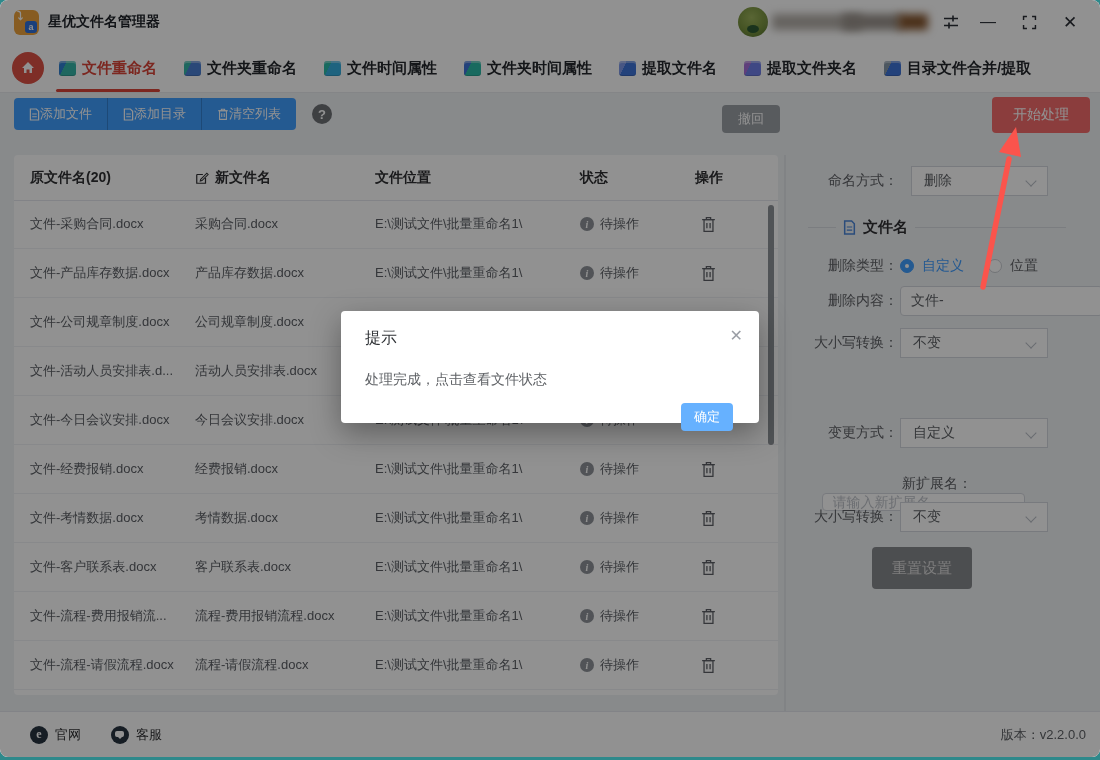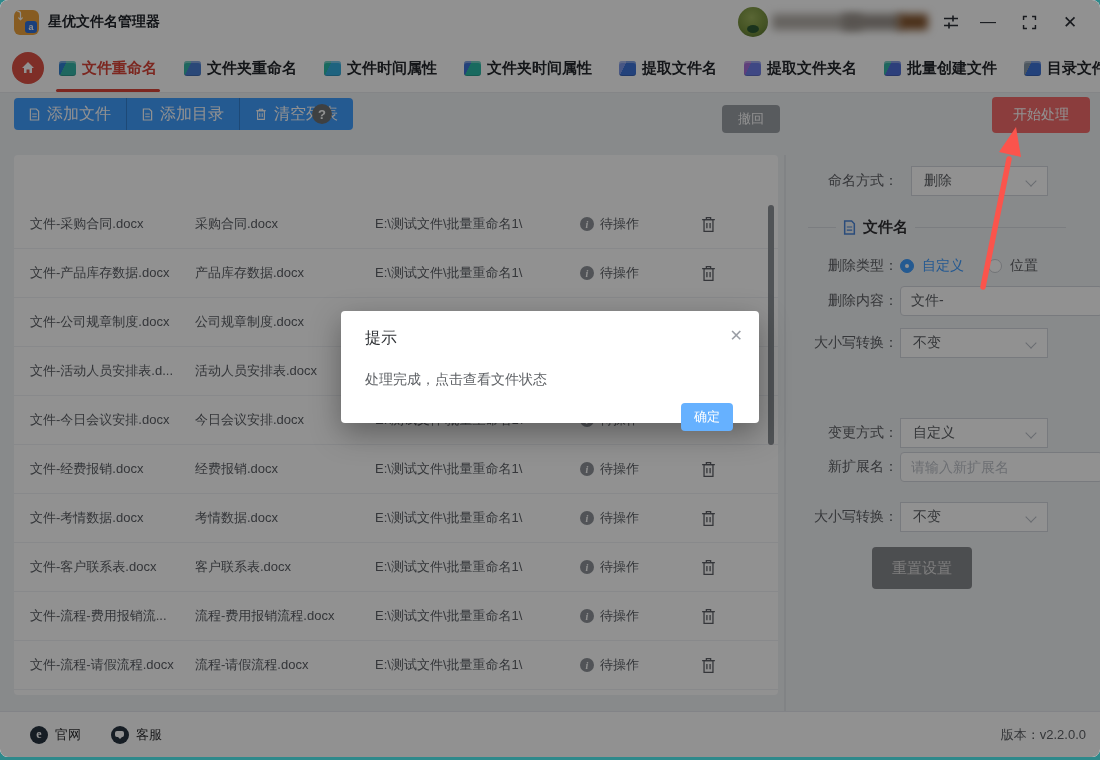--- a/index.html
+++ b/index.html
@@ -46,21 +46,21 @@
     color:#24272c;white-space:nowrap;}
   .tab.active{color:#da4539;}
   .tab.active::after{content:'';position:absolute;left:-3px;right:-3px;bottom:0;height:3px;
     border-radius:2px;background:#da4539;}
   .ticon{width:17px;height:15px;border-radius:3px;flex:0 0 auto;
     background:linear-gradient(115deg,var(--c2) 32%,var(--c1) 32%);
     box-shadow:inset 0 2px 0 rgba(255,255,255,.35), inset 0 -1px 0 rgba(0,0,0,.15);}
 
   
   .btngroup{position:absolute;left:14px;top:98px;height:32px;display:flex;border-radius:4px;overflow:hidden;}
-  .bbtn{display:flex;align-items:center;gap:7px;padding:0 15px;background:#409eff;color:#fff;font-size:16px;}
+  .bbtn{display:flex;align-items:center;gap:0;padding:0 15px;background:#409eff;color:#fff;font-size:13px;}
   .bbtn + .bbtn{border-left:1px solid rgba(0,0,0,0.18);}
   .helpc{position:absolute;left:312px;top:104px;width:20px;height:20px;border-radius:50%;background:#6d7175;
     color:#fff;font-size:13px;font-weight:bold;display:flex;align-items:center;justify-content:center;}
   .undobtn{position:absolute;left:722px;top:105px;width:58px;height:28px;border-radius:4px;background:#9ba0a6;
     color:#fdfdfd;font-size:13px;display:flex;align-items:center;justify-content:center;}
   .startbtn{position:absolute;left:992px;top:97px;width:98px;height:36px;border-radius:4px;background:#f56c6c;
     color:#fff;font-size:14px;display:flex;align-items:center;justify-content:center;}
 
   
   .tablecard{position:absolute;left:14px;top:155px;width:764px;height:540px;background:#fff;
@@ -190,24 +190,20 @@
   <div class="tab">
     <span class="ticon" style="--c1: #3f74d8; --c2: #7f9ae8;"></span>
     <span class="tlabel">提取文件名</span>
   </div>
 
   <div class="tab">
     <span class="ticon" style="--c1: #6f7fe8; --c2: #a76fd8;"></span>
     <span class="tlabel">提取文件夹名</span>
   </div>
 
-  <div class="tab">
-    <span class="ticon" style="--c1: #4f6fd8; --c2: #35b5a8;"></span>
-    <span class="tlabel">批量创建文件</span>
-  </div>
 
   <div class="tab">
     <span class="ticon" style="--c1: #3f74d8; --c2: #8899aa;"></span>
     <span class="tlabel">目录文件合并/提取</span>
   </div>
 </div>
   </div>
 
   <div class="btngroup">
     <div class="bbtn">
@@ -230,20 +226,33 @@
         <path d="M2.8 3.5 H11.2 V14 H2.8 Z M5.5 6.5 V11 M8.5 6.5 V11" fill="none" stroke="#fff" stroke-width="1.3"></path>
       </svg>
       <span>清空列表</span>
     </div>
   </div>
   <div class="helpc">?</div>
   <div class="undobtn">撤回</div>
   <div class="startbtn">开始处理</div>
 
   <div class="tablecard">
+    <div class="thead">
+      <span>原文件名(20)</span>
+      <span class="hnew">
+        <svg width="14" height="14" viewBox="0 0 16 16">
+          <path d="M2 4 H9 M2 4 V14 H12 V8" fill="none" stroke="#303133" stroke-width="1.4"></path>
+          <path d="M6.5 9.5 L13.5 2.5 L15 4 L8 11 L6 11.5 Z" fill="none" stroke="#303133" stroke-width="1.2"></path>
+        </svg>
+        <span>新文件名</span>
+      </span>
+      <span>文件位置</span>
+      <span>状态</span>
+      <span>操作</span>
+    </div>
     <div class="tbody">
   <div class="trow">
     <span class="cell c-old">文件-采购合同.docx</span>
     <span class="cell c-new">采购合同.docx</span>
     <span class="cell c-path">E:\测试文件\批量重命名1\</span>
     <span class="cell c-status">
       <i class="info-ic">i</i>
       <em>待操作</em>
     </span>
     <span class="cell c-act">
@@ -454,21 +463,21 @@
     </div>
 
 
     <div class="prow" style="top:263px;">
       <span class="plabel">变更方式：</span>
       <div class="pctl sel">
         <span>自定义</span>
       </div>
     </div>
 
-    <div class="prow" style="top:297px;">
+    <div class="prow" style="top:320px;flex-direction:column;">
       <span class="plabel">新扩展名：</span>
       <input class="pinput" placeholder="请输入新扩展名" style="">
     </div>
 
     <div class="prow" style="top:347px;">
       <span class="plabel">大小写转换：</span>
       <div class="pctl sel">
         <span>不变</span>
       </div>
     </div>

